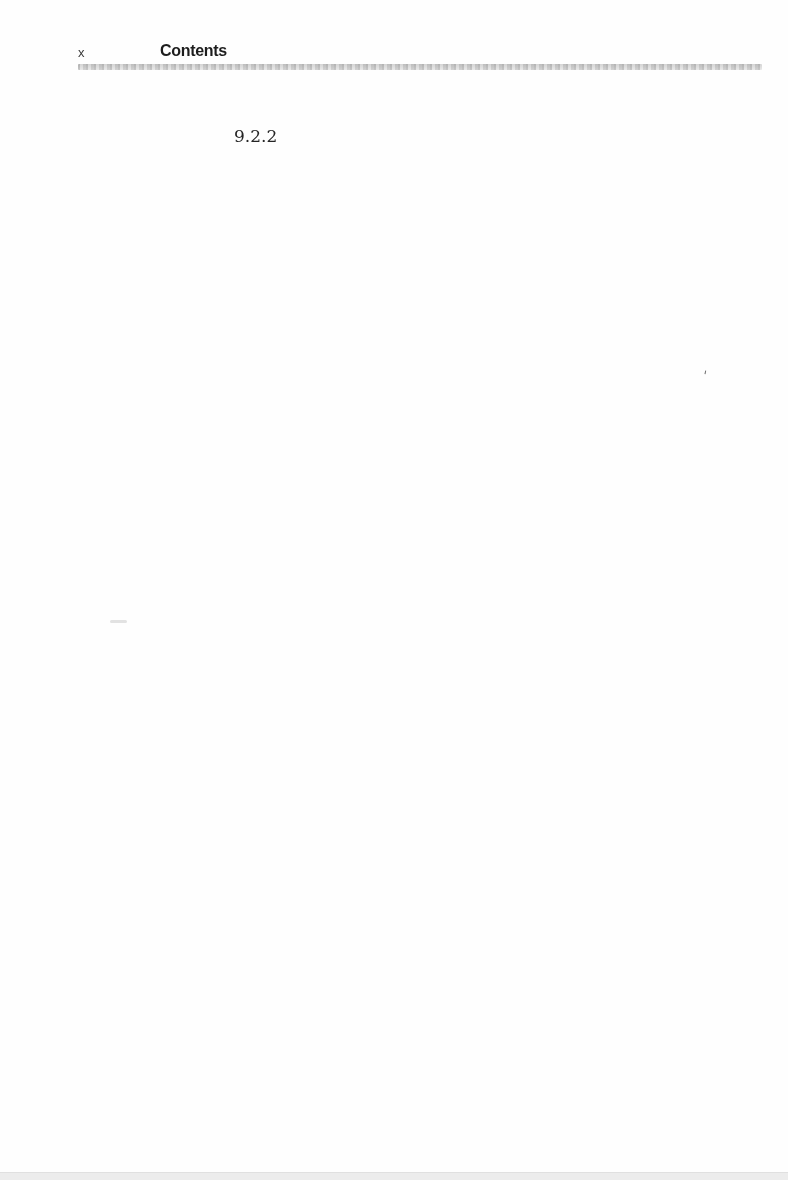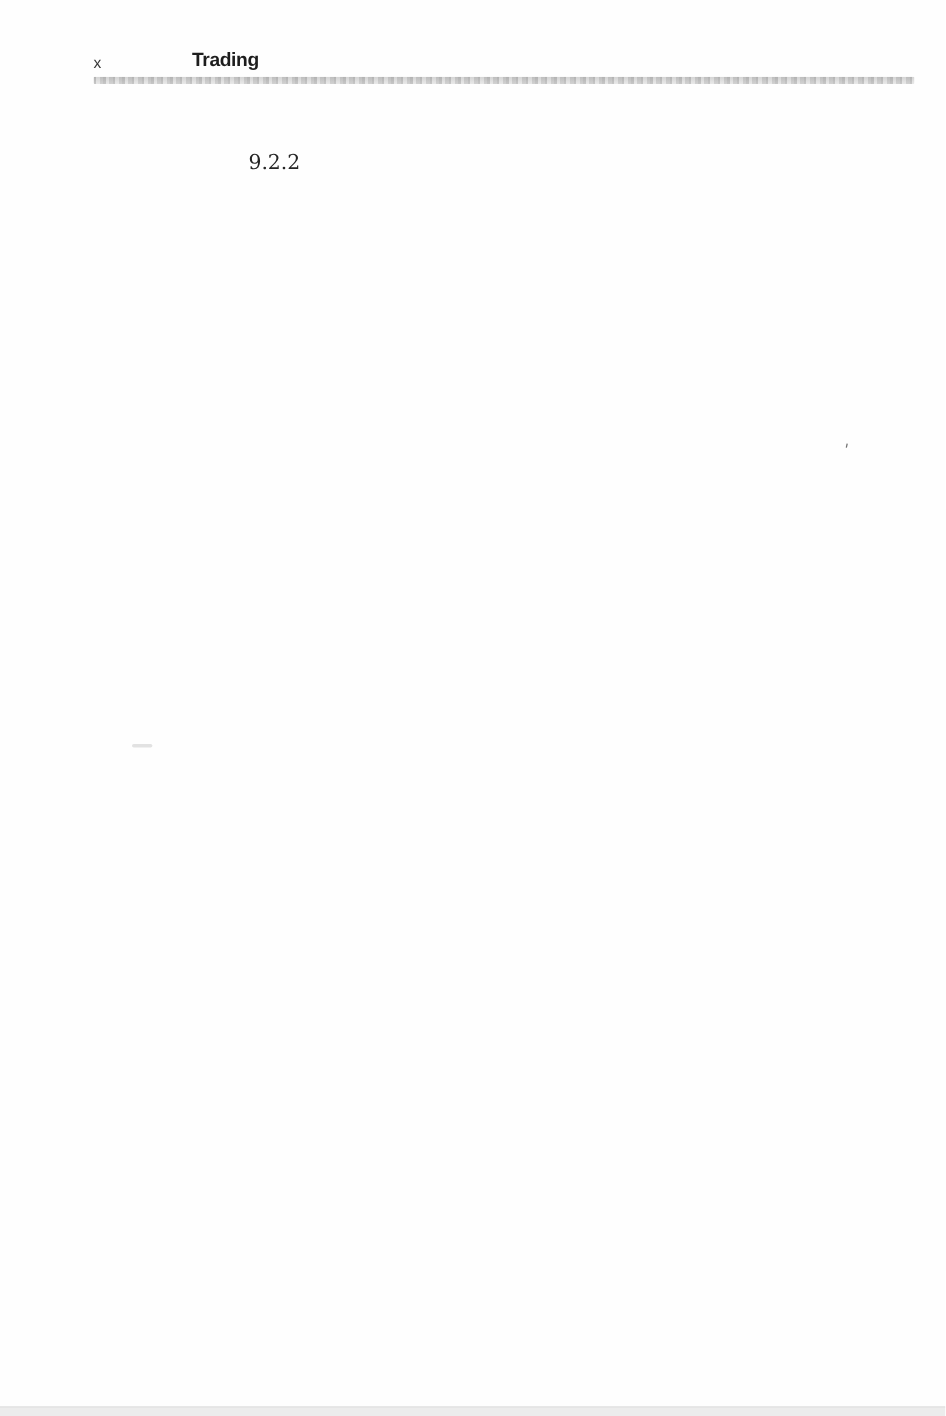--- a/index.html
+++ b/index.html
@@ -68,21 +68,21 @@
   .row .page {
     flex: none;
     text-align: right;
     min-width: 34px;
     font-family: "DejaVu Serif", serif;
     font-weight: 400;
     font-size: 17px;
     letter-spacing: 0;
   }
   .level-3 { padding-left: 129px; }
-  .level-3 .num { width: 58px; }
+  .level-3 .num { width: 58px; margin-left: 27px; }
   
   .stray-mark {
     position: absolute;
     left: 703px;
     top: 368px;
     font-size: 13px;
     color: #6f6f6f;
     transform: rotate(12deg);
     font-family: "DejaVu Serif", serif;
   }
@@ -105,21 +105,21 @@
     border-top: 1px solid #e0e0e0;
   }
 </style>
 </head>
 <body>
 
 <div class="page">
 
   <span class="folio">x</span>
 
-  <span class="running-head">Trading</span>
+  <span class="running-head">Contents</span>
 
   <div class="head-rule"></div>
 
   <main class="toc" id="toc">
       <div class="row level-3">
       <span class="num">9.2.2</span>
       <span class="title">Stochastic Mean-Reverting Trading Rate</span>
       <span class="page">220</span>
     </div>
     </main>

